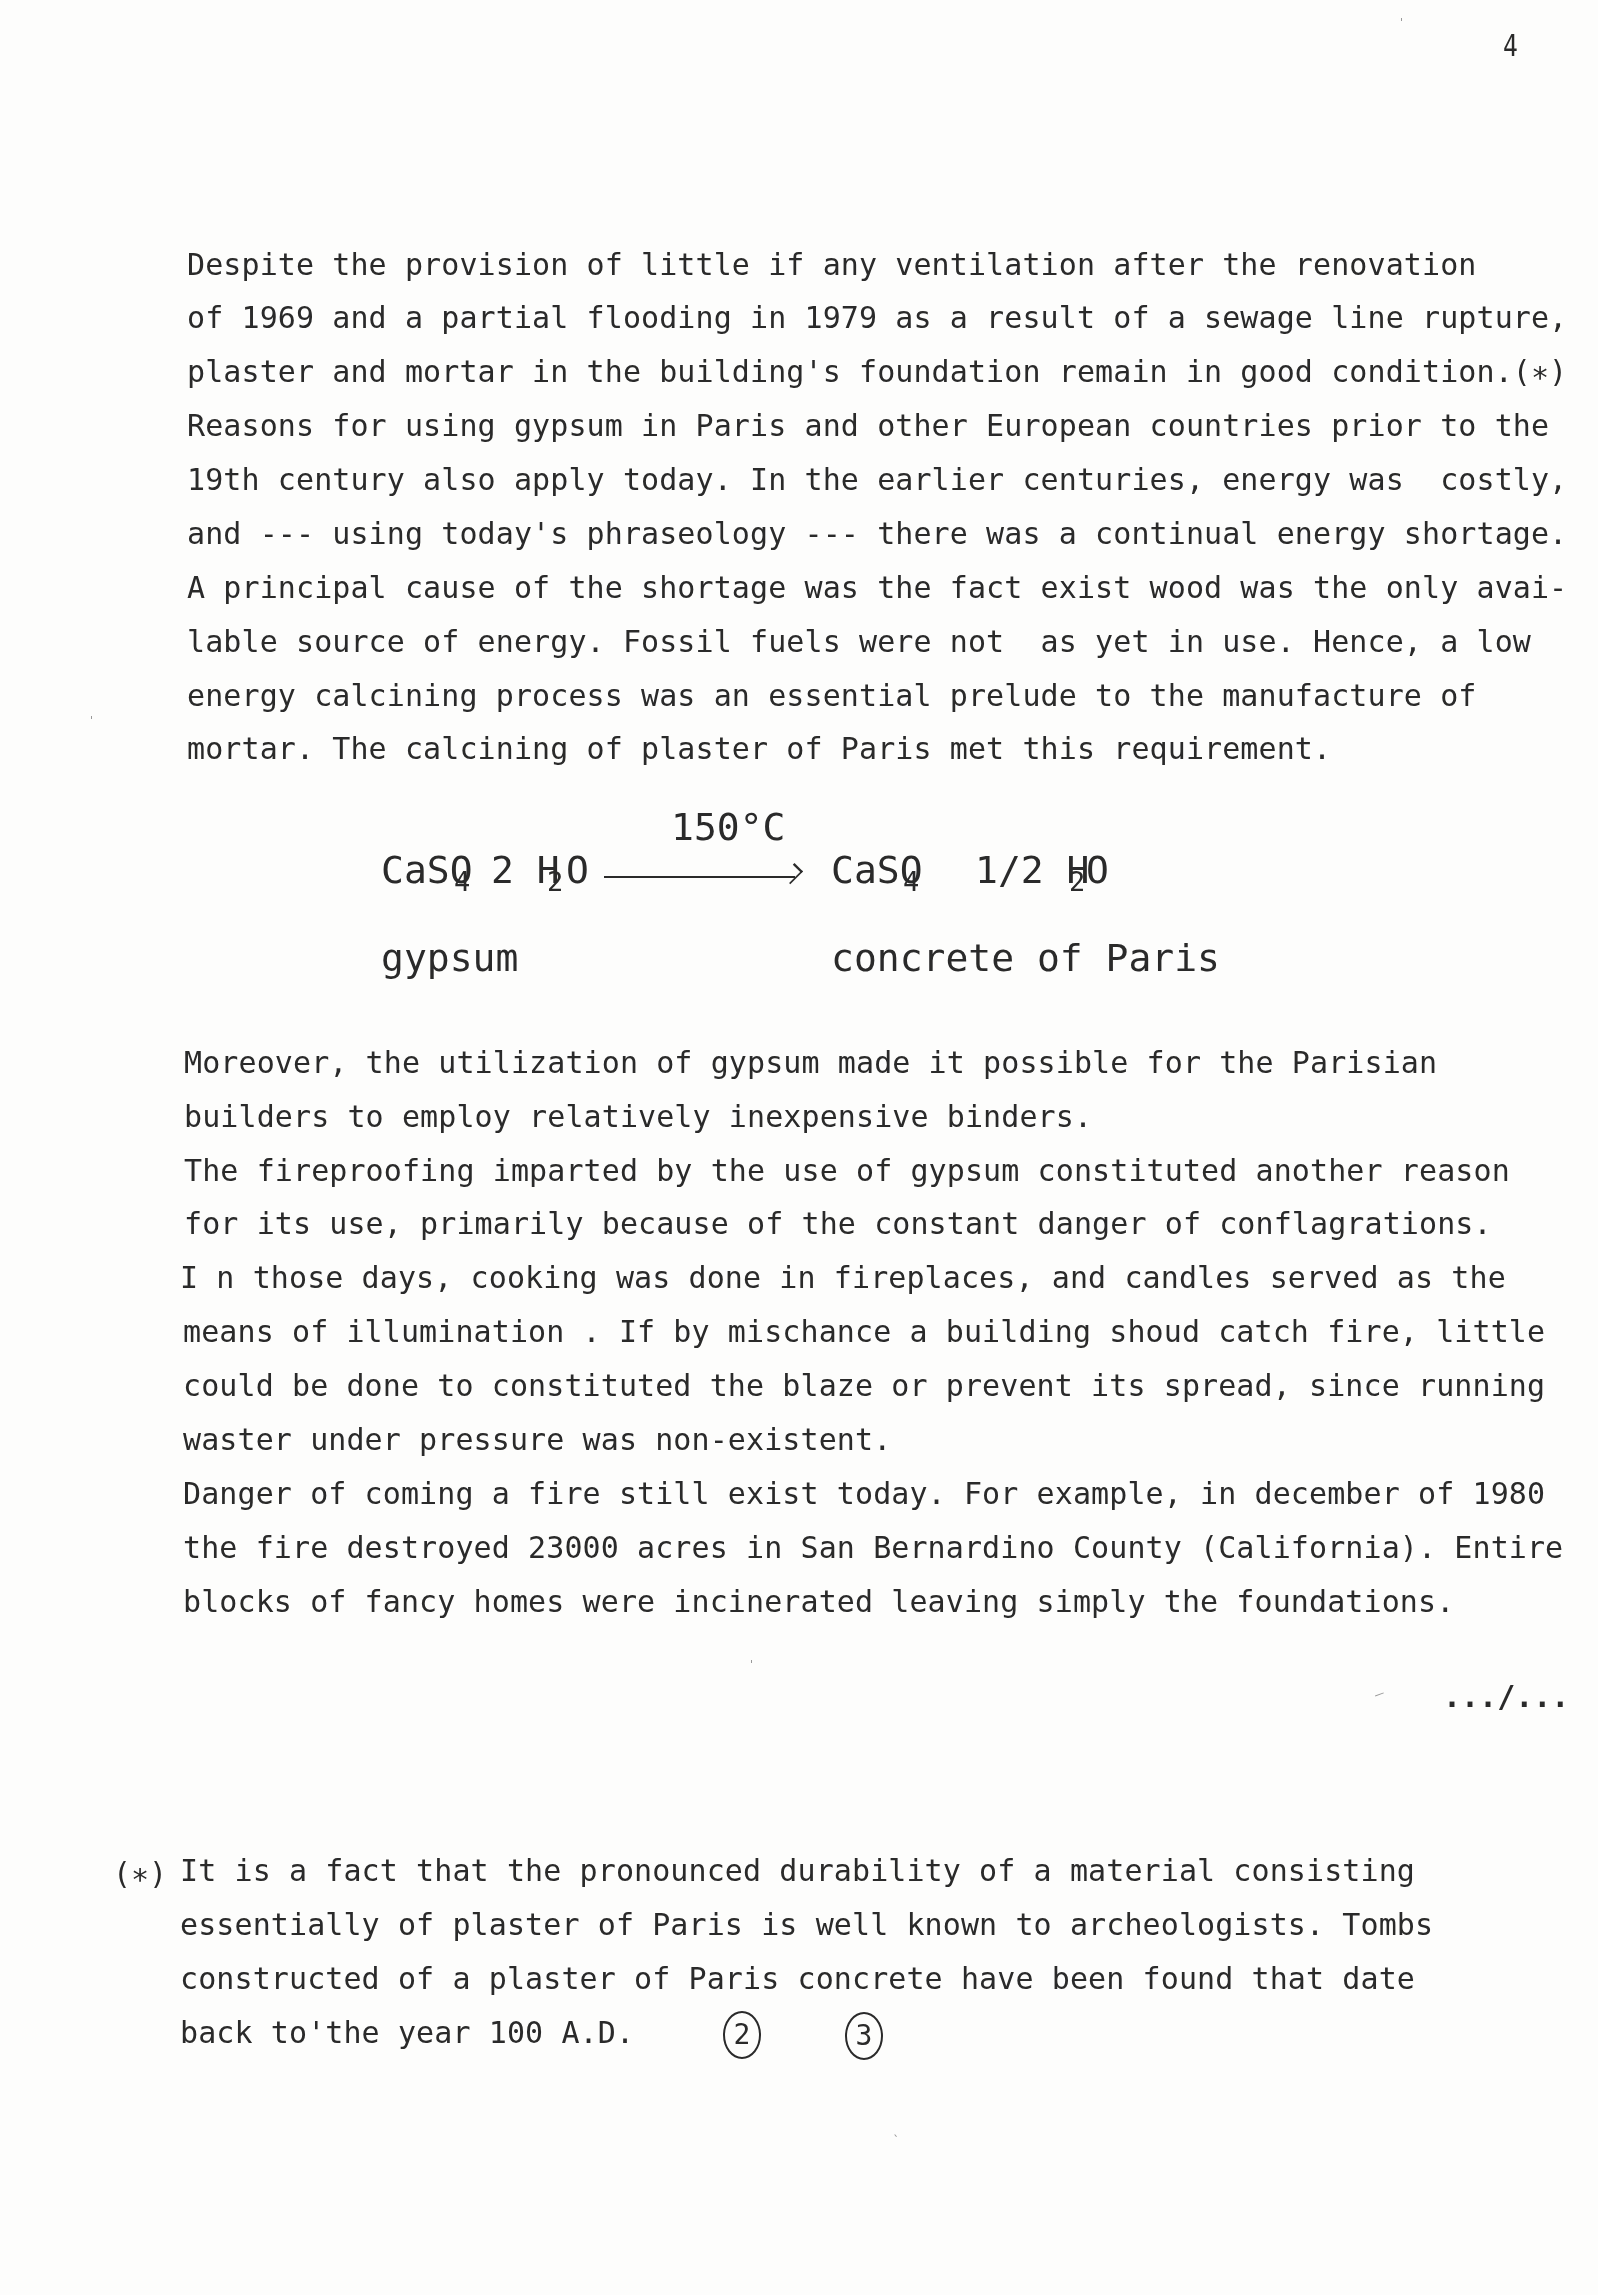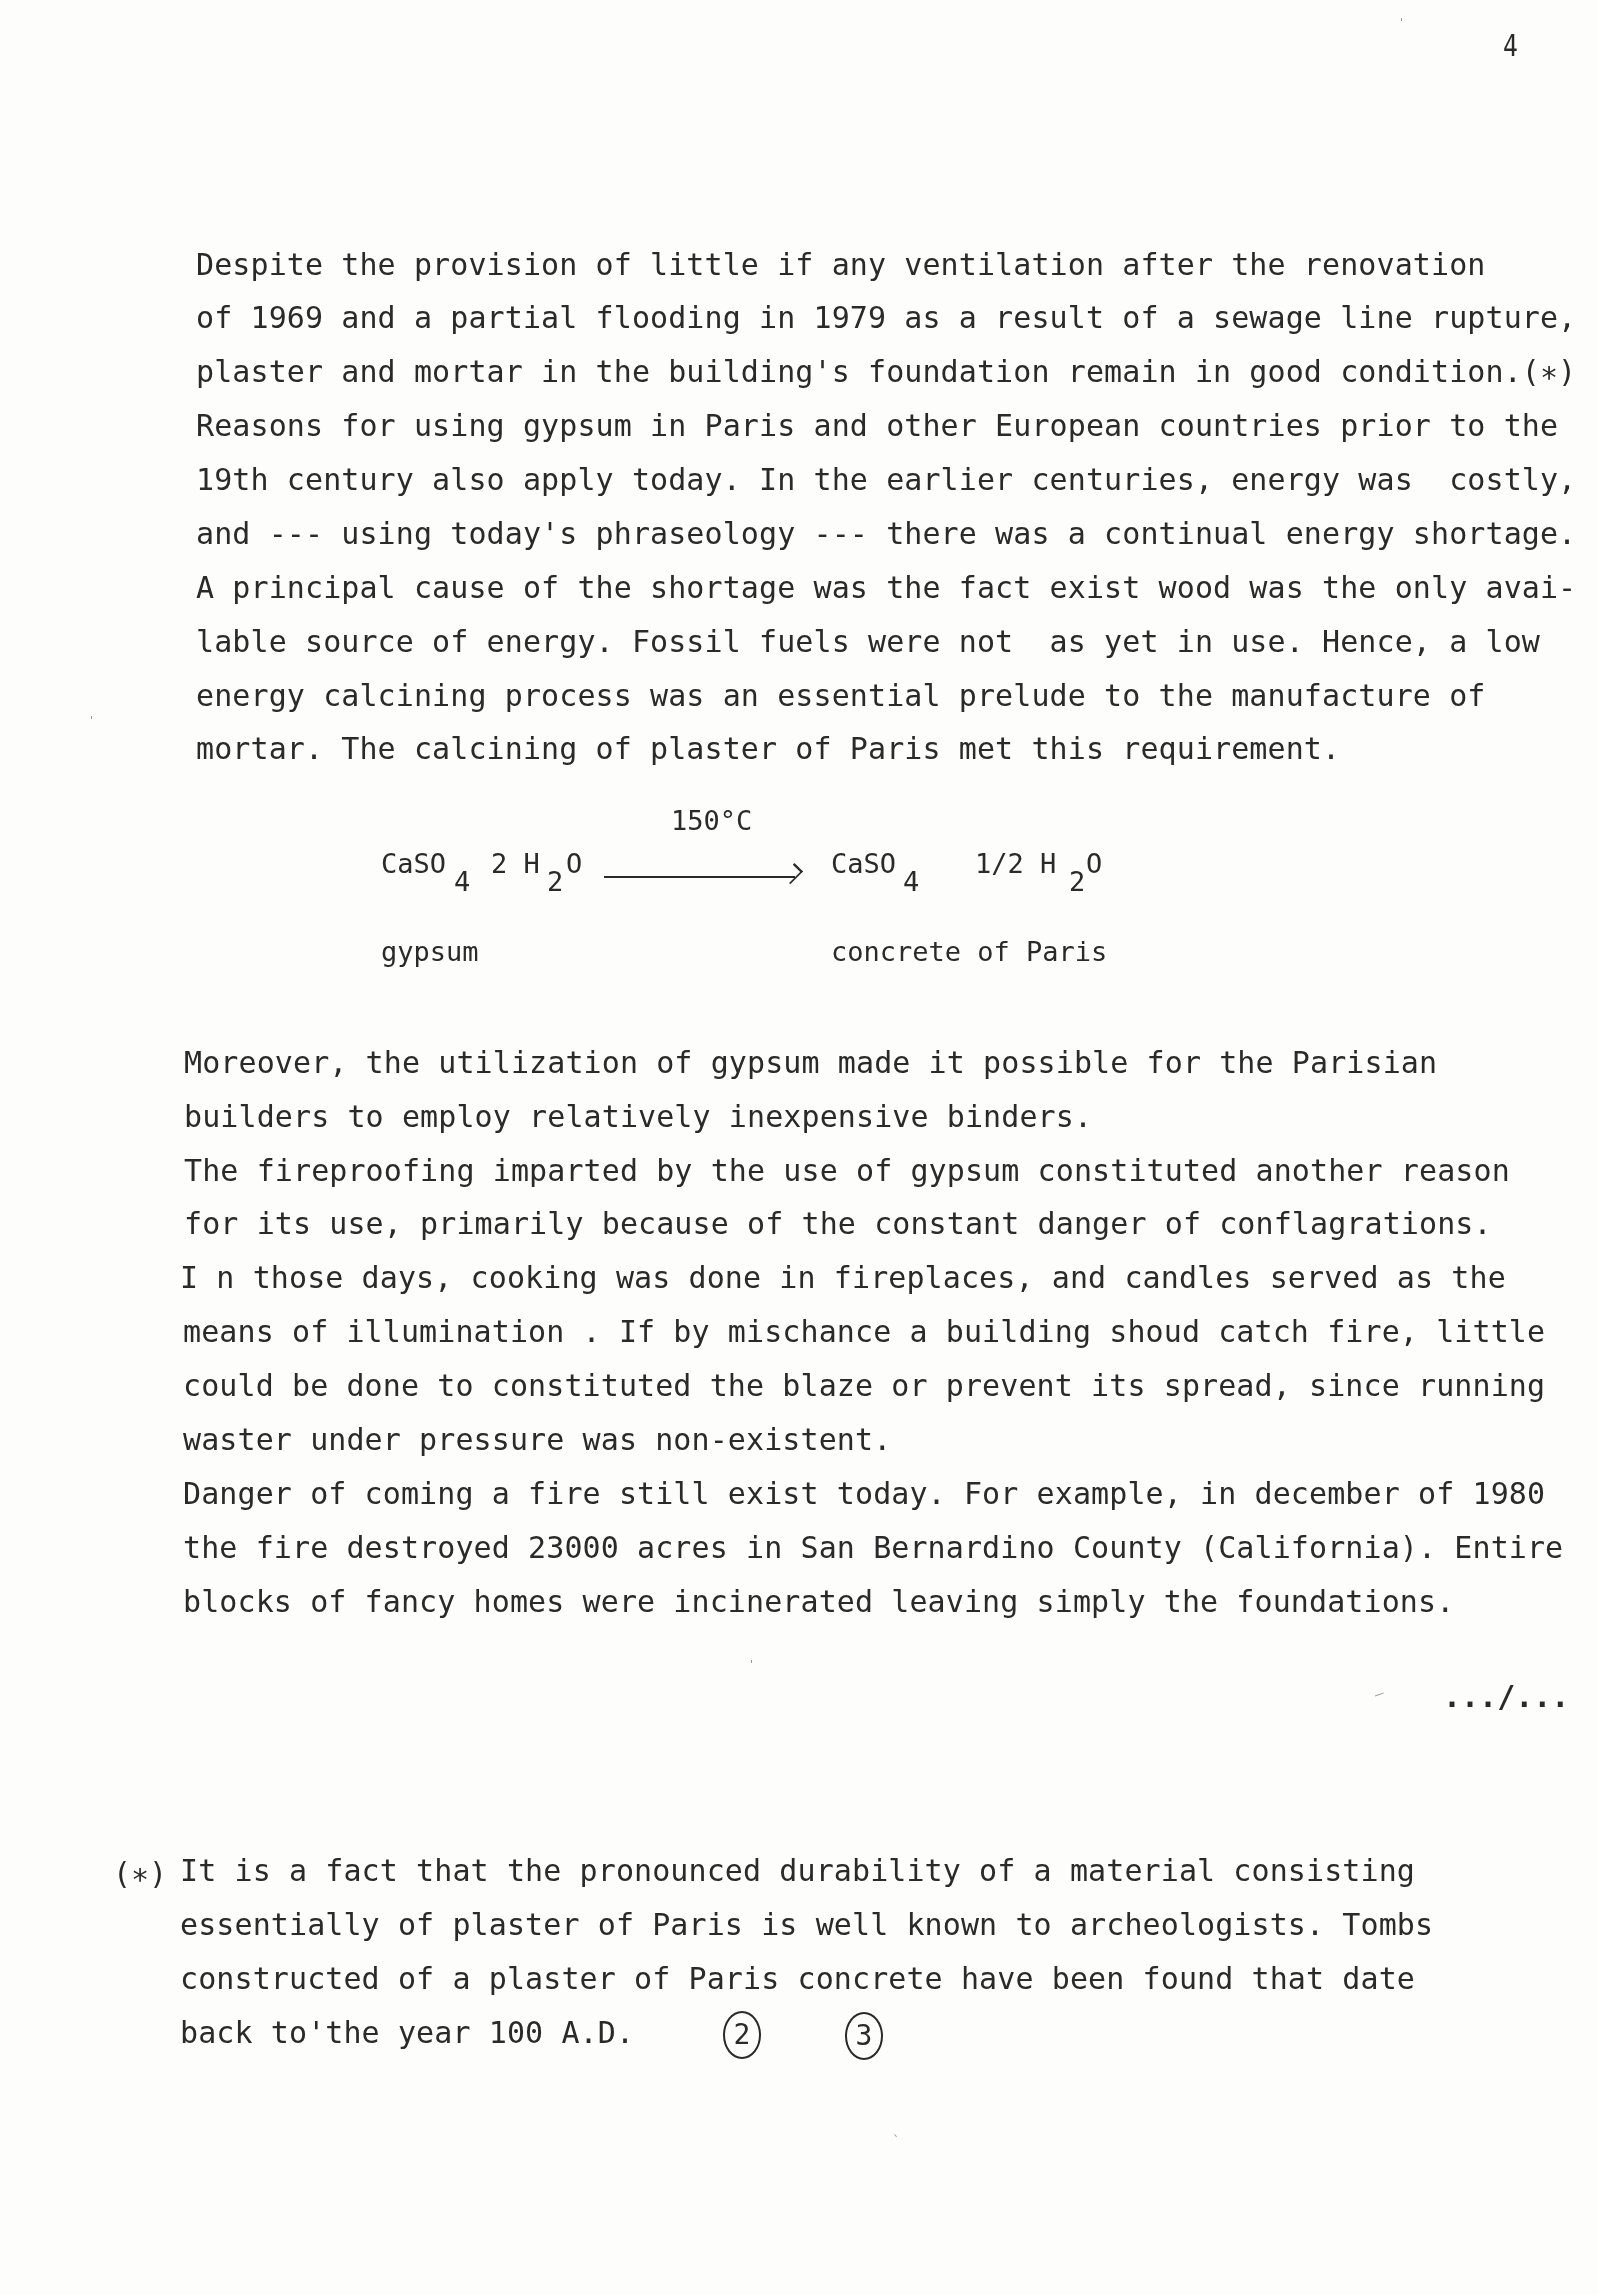--- a/index.html
+++ b/index.html
@@ -31,36 +31,36 @@
     }
     .line {
       position: absolute;
       white-space: pre;
       font-size: 30px;
       line-height: 1;
       letter-spacing: 0.1px;
       transform: scaleX(1.0);
       transform-origin: left top;
     }
-    .body-block .line { left: 196px; }
+    .body-block .line { left: 187px; }
     .footnote-mark {
       position: absolute;
       left: 113px;
       top: 1856px;
       font-size: 30px;
       white-space: pre;
     }
     .footnote-block .line { left: 180px; }
     .equation {
       position: absolute;
       left: 0; top: 0;
     }
     .eq-text {
       position: absolute;
-      font-size: 27px;
+      font-size: 38px;
       white-space: pre;
     }
     .eq-sub {
       position: absolute;
       font-size: 27px;
     }
     .arrow-line {
       position: absolute;
       left: 604px;
       top: 876px;

